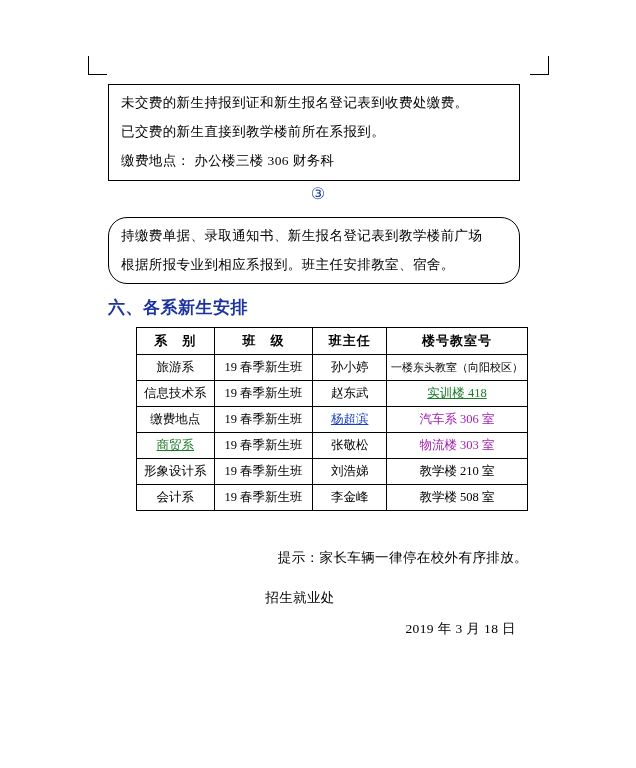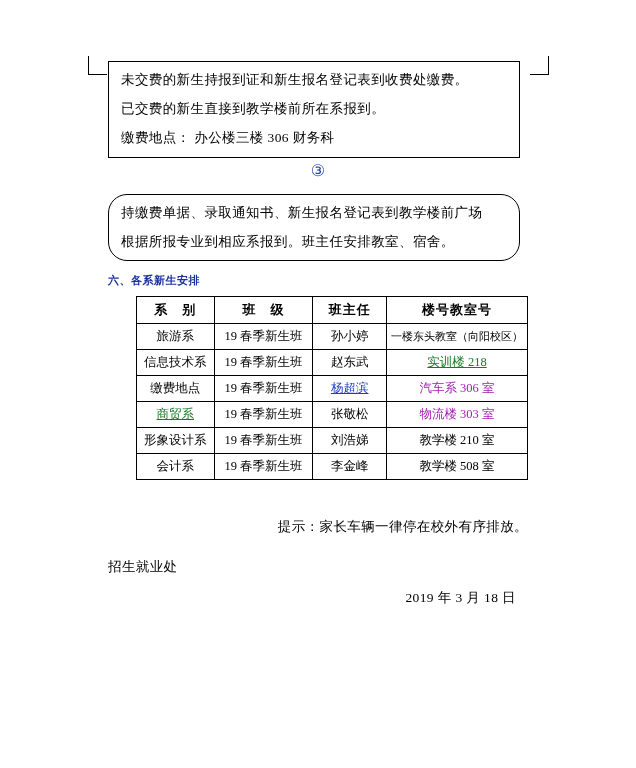--- a/index.html
+++ b/index.html
@@ -27,21 +27,21 @@
     border-style: solid;
     width: 18px;
     height: 18px;
   }
   .crop.tl { left: 88px; top: 56px; border-width: 0 0 1px 1px; }
   .crop.tr { left: 530px; top: 56px; border-width: 0 1px 1px 0; }
 
   .content {
     position: absolute;
     left: 108px;
-    top: 61px;
+    top: 84px;
     width: 420px;
   }
 
   .box {
     border: 1px solid #000;
     padding: 10px 12px 8px 12px;
     box-sizing: border-box;
   }
   .box p {
     margin: 0 0 12px 0;
@@ -62,21 +62,21 @@
   .circled {
     display: inline-block;
     font-size: 16px;
     color: #1f3fa8;
     line-height: 1;
   }
 
   .section-title {
     color: #1c33a0;
     font-weight: bold;
-    font-size: 11px;
+    font-size: 17px;
     margin: 12px 0 8px 0;
     letter-spacing: 0.5px;
   }
 
   table.roster {
     border-collapse: collapse;
     margin: 0 auto 0 28px;
     font-size: 12.5px;
   }
   table.roster th, table.roster td {
@@ -100,21 +100,21 @@
   .blue-u { color: #1a3fbf; text-decoration: underline; }
 
   .tip {
     font-size: 13.5px;
     margin: 38px 0 0 0;
     letter-spacing: 0.4px;
     text-align: right;
   }
   .sign {
     font-size: 13.5px;
-    text-align: left;
+    text-align: center;
     margin-top: 22px;
     padding-right: 36px;
     letter-spacing: 0.4px;
   }
   .date {
     font-size: 13.5px;
     text-align: right;
     margin-top: 12px;
     padding-right: 12px;
     letter-spacing: 0.4px;
@@ -160,21 +160,21 @@
         <tr>
           <td>旅游系</td>
           <td>19 春季新生班</td>
           <td>孙小婷</td>
           <td class="cell-small">一楼东头教室（向阳校区）</td>
         </tr>
         <tr>
           <td>信息技术系</td>
           <td>19 春季新生班</td>
           <td>赵东武</td>
-          <td class="green-u">实训楼 218</td>
+          <td class="green-u">实训楼 418</td>
         </tr>
         <tr>
           <td>缴费地点</td>
           <td>19 春季新生班</td>
           <td class="blue-u">杨超滨</td>
           <td class="green">汽车系 306 室</td>
         </tr>
         <tr>
           <td class="green-u">商贸系</td>
           <td>19 春季新生班</td>

